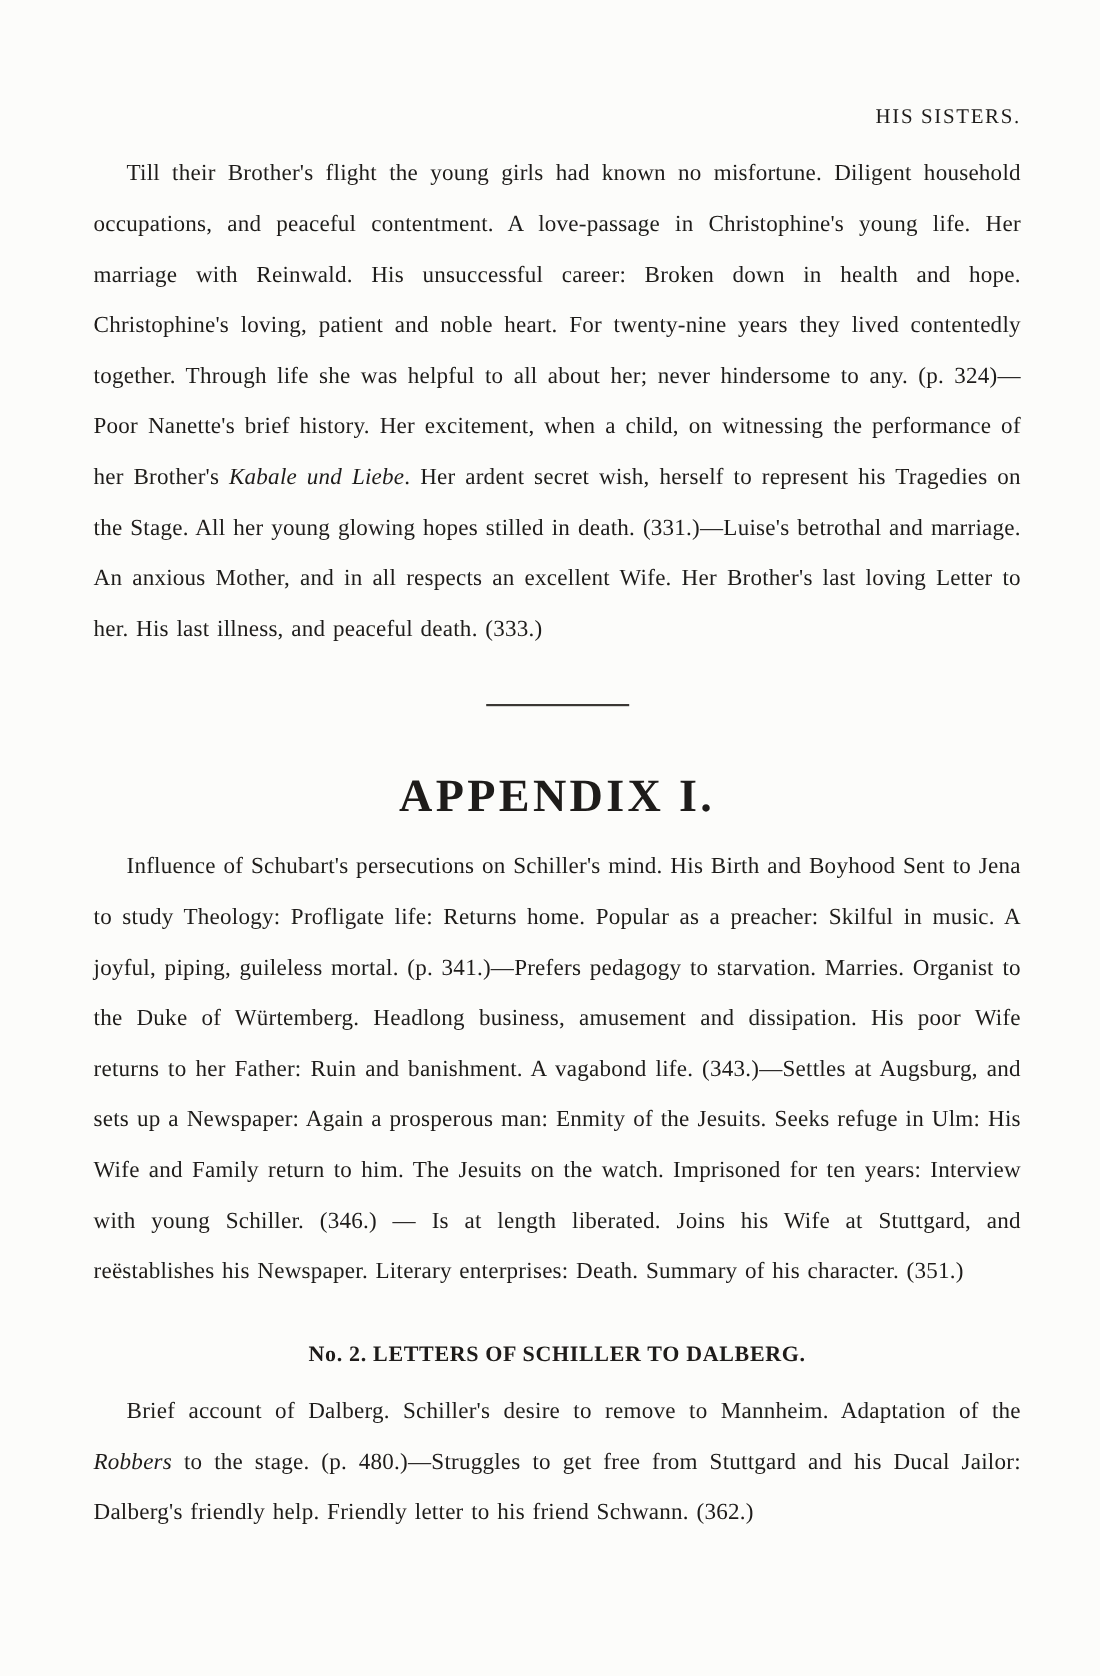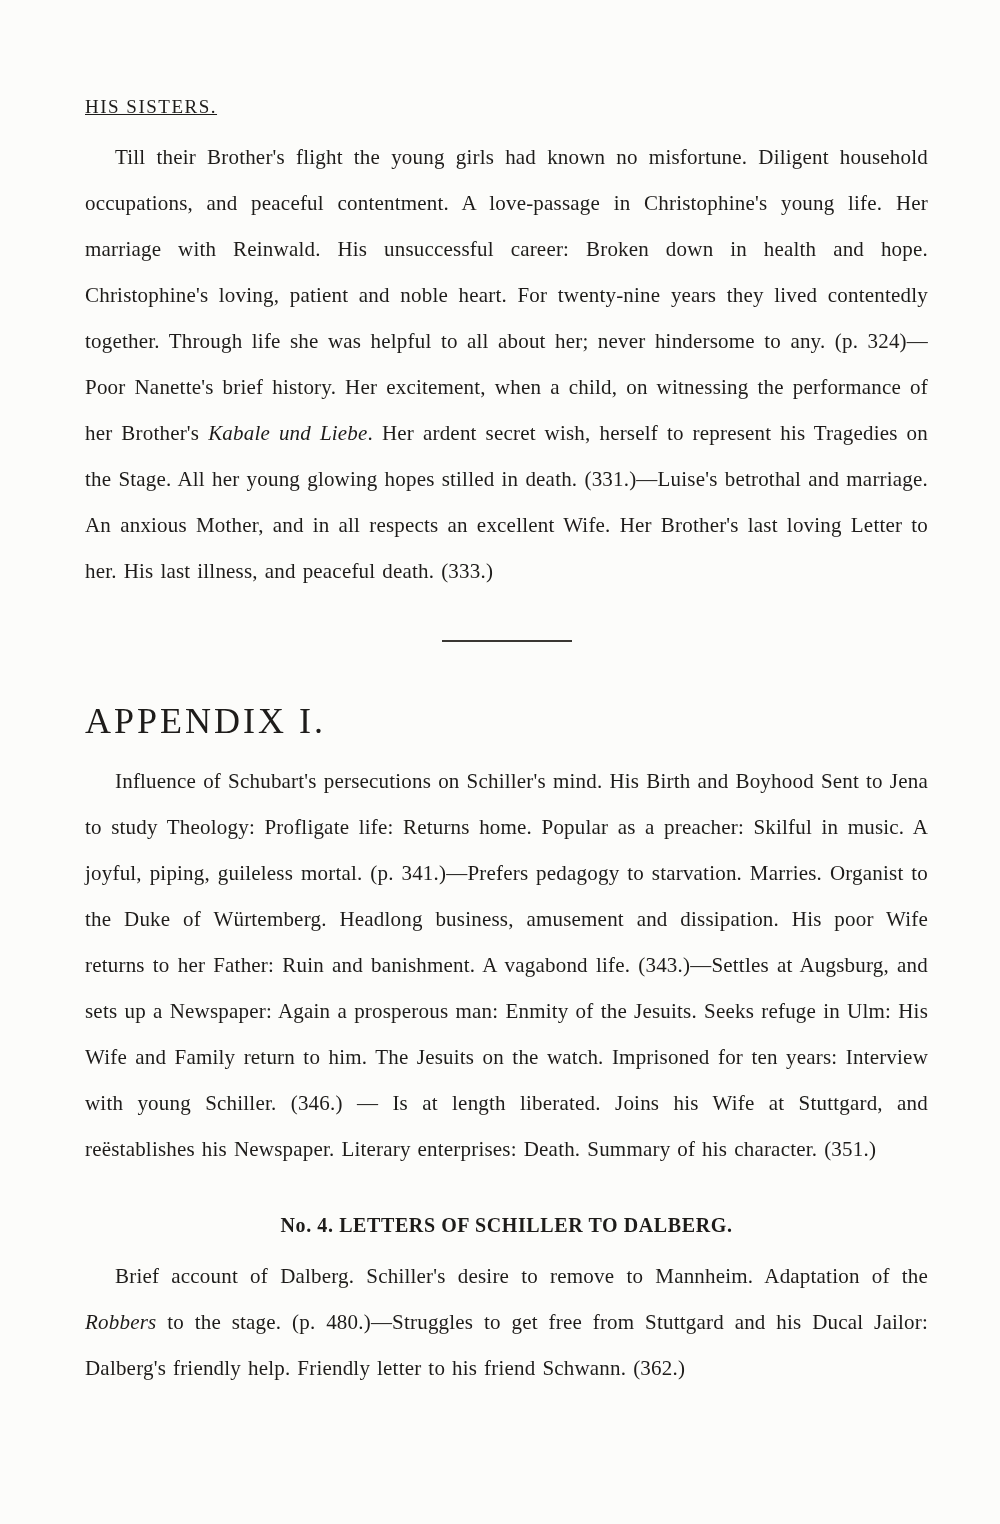--- a/index.html
+++ b/index.html
@@ -40,25 +40,24 @@
     text-align: center;
     letter-spacing: 2px;
     font-size: 19px;
   }
   .page-number {
     font-size: 21px;
     letter-spacing: 1px;
   }
   .section-heading {
     margin: 34px 0 0 0;
-    text-align: left;
+    text-align: right;
     font-size: 19px;
     font-weight: normal;
     letter-spacing: 1.5px;
-    text-decoration: underline;
   }
   .body-paragraph {
     margin: 16px 0 0 0;
     font-size: 21px;
     line-height: 46px;
     text-align: justify;
     text-indent: 30px;
     letter-spacing: 0.2px;
     word-spacing: 1.5px;
   }
@@ -67,23 +66,23 @@
   }
   .divider {
     width: 130px;
     margin: 46px auto 0 auto;
     border: 0;
     border-top: 2px solid #3a3733;
     height: 0;
   }
   .appendix-title {
     margin: 58px 0 0 0;
-    text-align: left;
-    font-size: 36px;
-    font-weight: normal;
+    text-align: center;
+    font-size: 42px;
+    font-weight: bold;
     letter-spacing: 3px;
   }
   .subheading {
     margin: 30px 0 0 0;
     text-align: center;
     font-size: 20px;
     font-weight: 700;
     letter-spacing: 0.6px;
   }
   .subheading.second {
@@ -100,17 +99,17 @@
 
   <p class="body-paragraph"><span>Till their Brother's flight the young girls had known no misfortune. Diligent household occupations, and peaceful contentment. A love-passage in Christophine's young life. Her marriage with Reinwald. His unsuccessful career: Broken down in health and hope. Christophine's loving, patient and noble heart. For twenty-nine years they lived contentedly together. Through life she was helpful to all about her; never hindersome to any. (p. 324)—Poor Nanette's brief history. Her excitement, when a child, on witnessing the performance of her Brother's </span><span class="italic">Kabale und Liebe</span><span>. Her ardent secret wish, herself to represent his Tragedies on the Stage. All her young glowing hopes stilled in death. (331.)—Luise's betrothal and marriage. An anxious Mother, and in all respects an excellent Wife. Her Brother's last loving Letter to her. His last illness, and peaceful death. (333.)</span></p>
 
   <div class="divider"></div>
 
   <h1 class="appendix-title">APPENDIX I.</h1>
 
 
   <p class="body-paragraph"><span>Influence of Schubart's persecutions on Schiller's mind. His Birth and Boyhood Sent to Jena to study Theology: Profligate life: Returns home. Popular as a preacher: Skilful in music. A joyful, piping, guileless mortal. (p. 341.)—Prefers pedagogy to starvation. Marries. Organist to the Duke of Würtemberg. Headlong business, amusement and dissipation. His poor Wife returns to her Father: Ruin and banishment. A vagabond life. (343.)—Settles at Augsburg, and sets up a Newspaper: Again a prosperous man: Enmity of the Jesuits. Seeks refuge in Ulm: His Wife and Family return to him. The Jesuits on the watch. Imprisoned for ten years: Interview with young Schiller. (346.) — Is at length liberated. Joins his Wife at Stuttgard, and reëstablishes his Newspaper. Literary enterprises: Death. Summary of his character. (351.)</span></p>
 
-  <h3 class="subheading second">No. 4. LETTERS OF SCHILLER TO DALBERG.</h3>
+  <h3 class="subheading second">No. 2. LETTERS OF SCHILLER TO DALBERG.</h3>
 
   <p class="body-paragraph"><span>Brief account of Dalberg. Schiller's desire to remove to Mannheim. Adaptation of the </span><span class="italic">Robbers</span><span> to the stage. (p. 480.)—Struggles to get free from Stuttgard and his Ducal Jailor: Dalberg's friendly help. Friendly letter to his friend Schwann. (362.)</span></p>
 
 </div>
 
 </body></html>

